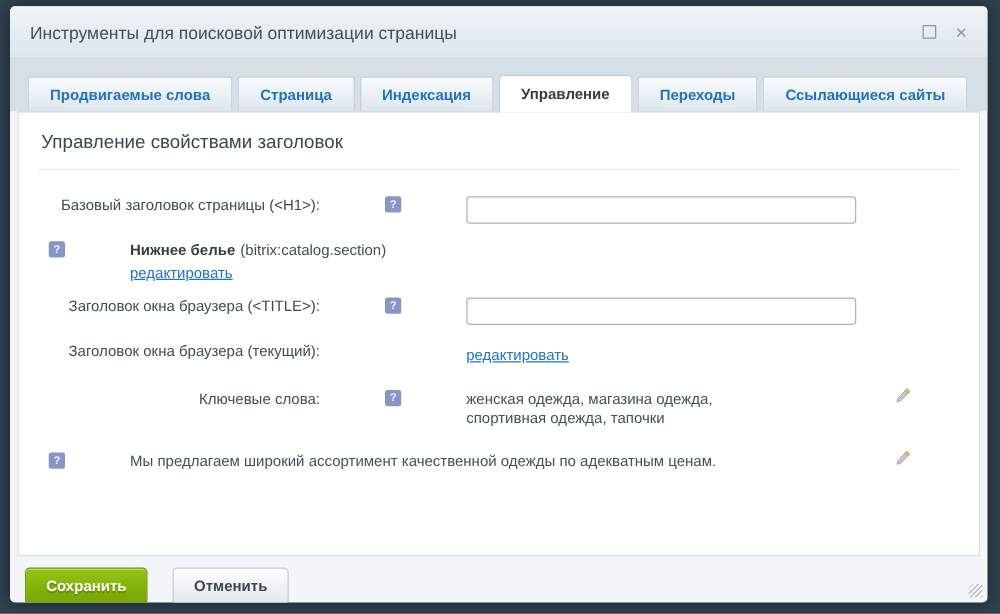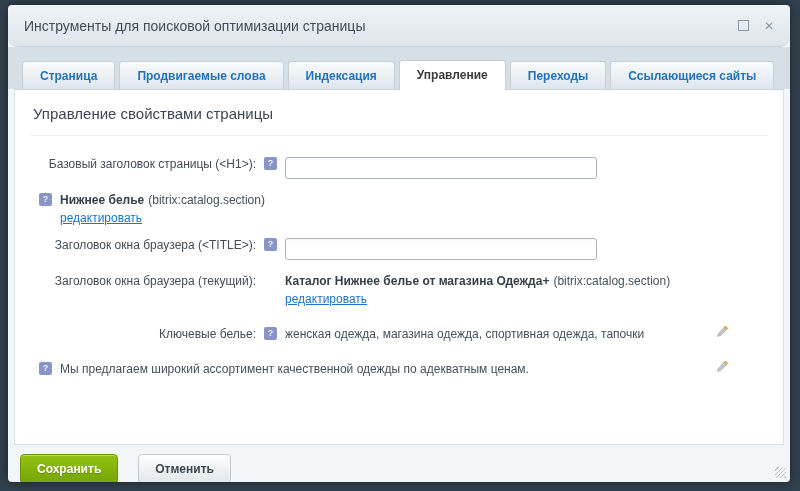--- a/index.html
+++ b/index.html
@@ -11,21 +11,20 @@
   .modal{
     position:absolute;left:8px;top:5px;width:782px;height:477px;
     background:#f2f6f8;border-radius:4px;overflow:hidden;
     box-shadow:0 0 12px rgba(0,0,0,.45);
   }
   
   .titlebar{
     height:41px;display:flex;align-items:center;padding:0 16px;
     background:linear-gradient(#eef3f6,#dee6ec);
     border-bottom:1px solid #c8d2da;
-    border-radius:10px;
   }
   .title{font-size:14px;color:#414e59;}
   .win-controls{margin-left:auto;display:flex;align-items:center;gap:15px;}
   .max-box{width:9px;height:9px;border:1px solid #8b98a5;display:inline-block;cursor:pointer;}
   .close-x{font-size:12px;color:#8b98a5;cursor:pointer;line-height:1;}
   
   .tabstrip{
     background:#d6dfe6;padding:12px 14px 0 14px;
     display:flex;align-items:flex-end;gap:4px;height:30px;
   }
@@ -41,21 +40,21 @@
   }
   
   .panel{
     position:relative;margin:0 6px;background:#fff;
     border:1px solid #d7dfe6;border-top:1px solid #c9d3db;
     height:354px;z-index:1;
   }
   .heading{font-size:15px;color:#3b4651;padding:15px 18px 13px 18px;}
   .divider{border-top:1px solid #e7ebee;margin:0 16px;}
   .form{padding:17px 16px 0 16px;}
-  .row{display:flex;align-items:flex-start;font-size:12px;color:#414c57;}
+  .row{display:flex;align-items:flex-start;font-size:12px;color:#414c57;gap:44px;}
   .row-label{width:225px;text-align:right;padding-top:4px;line-height:15px;}
   .help{
     flex:0 0 13px;width:13px;height:13px;margin:4px 8px 0 8px;
     background:#8995c6;border-radius:2px;color:#eef1fa;
     font-size:9px;font-weight:bold;text-align:center;line-height:13px;cursor:pointer;
   }
   .help-spacer{flex:0 0 13px;width:13px;height:13px;margin:4px 8px 0 8px;}
   .row-value{flex:1;padding-top:4px;line-height:15px;color:#43505b;}
   .val-bold{font-weight:bold;color:#35404a;text-align:center;}
   .val-suffix{margin-left:4px;}
@@ -98,30 +97,30 @@
 
   <div class="titlebar">
     <span class="title">Инструменты для поисковой оптимизации страницы</span>
     <span class="win-controls">
       <span class="max-box"></span>
       <span class="close-x">✕</span>
     </span>
   </div>
 
   <div class="tabstrip">
+    <div class="tab">Продвигаемые слова</div>
     <div class="tab">Страница</div>
-    <div class="tab">Продвигаемые слова</div>
     <div class="tab">Индексация</div>
     <div class="tab active">Управление</div>
     <div class="tab">Переходы</div>
     <div class="tab">Ссылающиеся сайты</div>
   </div>
 
   <div class="panel">
-    <div class="heading">Управление свойствами страницы</div>
+    <div class="heading">Управление свойствами заголовок</div>
     <div class="divider"></div>
 
     <div class="form">
 
       <div class="row mb10">
         <div class="row-label">Базовый заголовок страницы (&lt;H1&gt;):</div>
         <span class="help">?</span>
         <div class="row-value">
           <input class="text" type="text" value="" style="">
         </div>
@@ -140,27 +139,26 @@
         <span class="help">?</span>
         <div class="row-value">
           <input class="text" type="text" value="" style="">
         </div>
       </div>
 
       <div class="row mb16">
         <div class="row-label">Заголовок окна браузера (текущий):</div>
         <span class="help-spacer"></span>
         <div class="row-value">
-          <div><span class="val-bold">Каталог Нижнее белье от магазина Одежда+</span><span class="val-suffix">(bitrix:catalog.section)</span></div>
           <a class="link">редактировать</a>
         </div>
       </div>
 
       <div class="row mb16">
-        <div class="row-label">Ключевые белье:</div>
+        <div class="row-label">Ключевые слова:</div>
         <span class="help">?</span>
         <div class="row-value">женская одежда, магазина одежда, спортивная одежда, тапочки</div>
         <div class="edit-cell">
           <svg width="13" height="14" viewBox="0 0 13 14">
             <path d="M9.4 1.1 L11.7 3.4 L4.6 10.5 L1.6 11.4 L2.5 8.4 Z" fill="#c3c8cd" stroke="#8d949b" stroke-width="0.6"></path>
             <path d="M9.4 1.1 L11.7 3.4 L10.4 4.7 L8.1 2.4 Z" fill="#f0b93c" stroke="#c99a24" stroke-width="0.5"></path>
           </svg>
         </div>
       </div>
 

